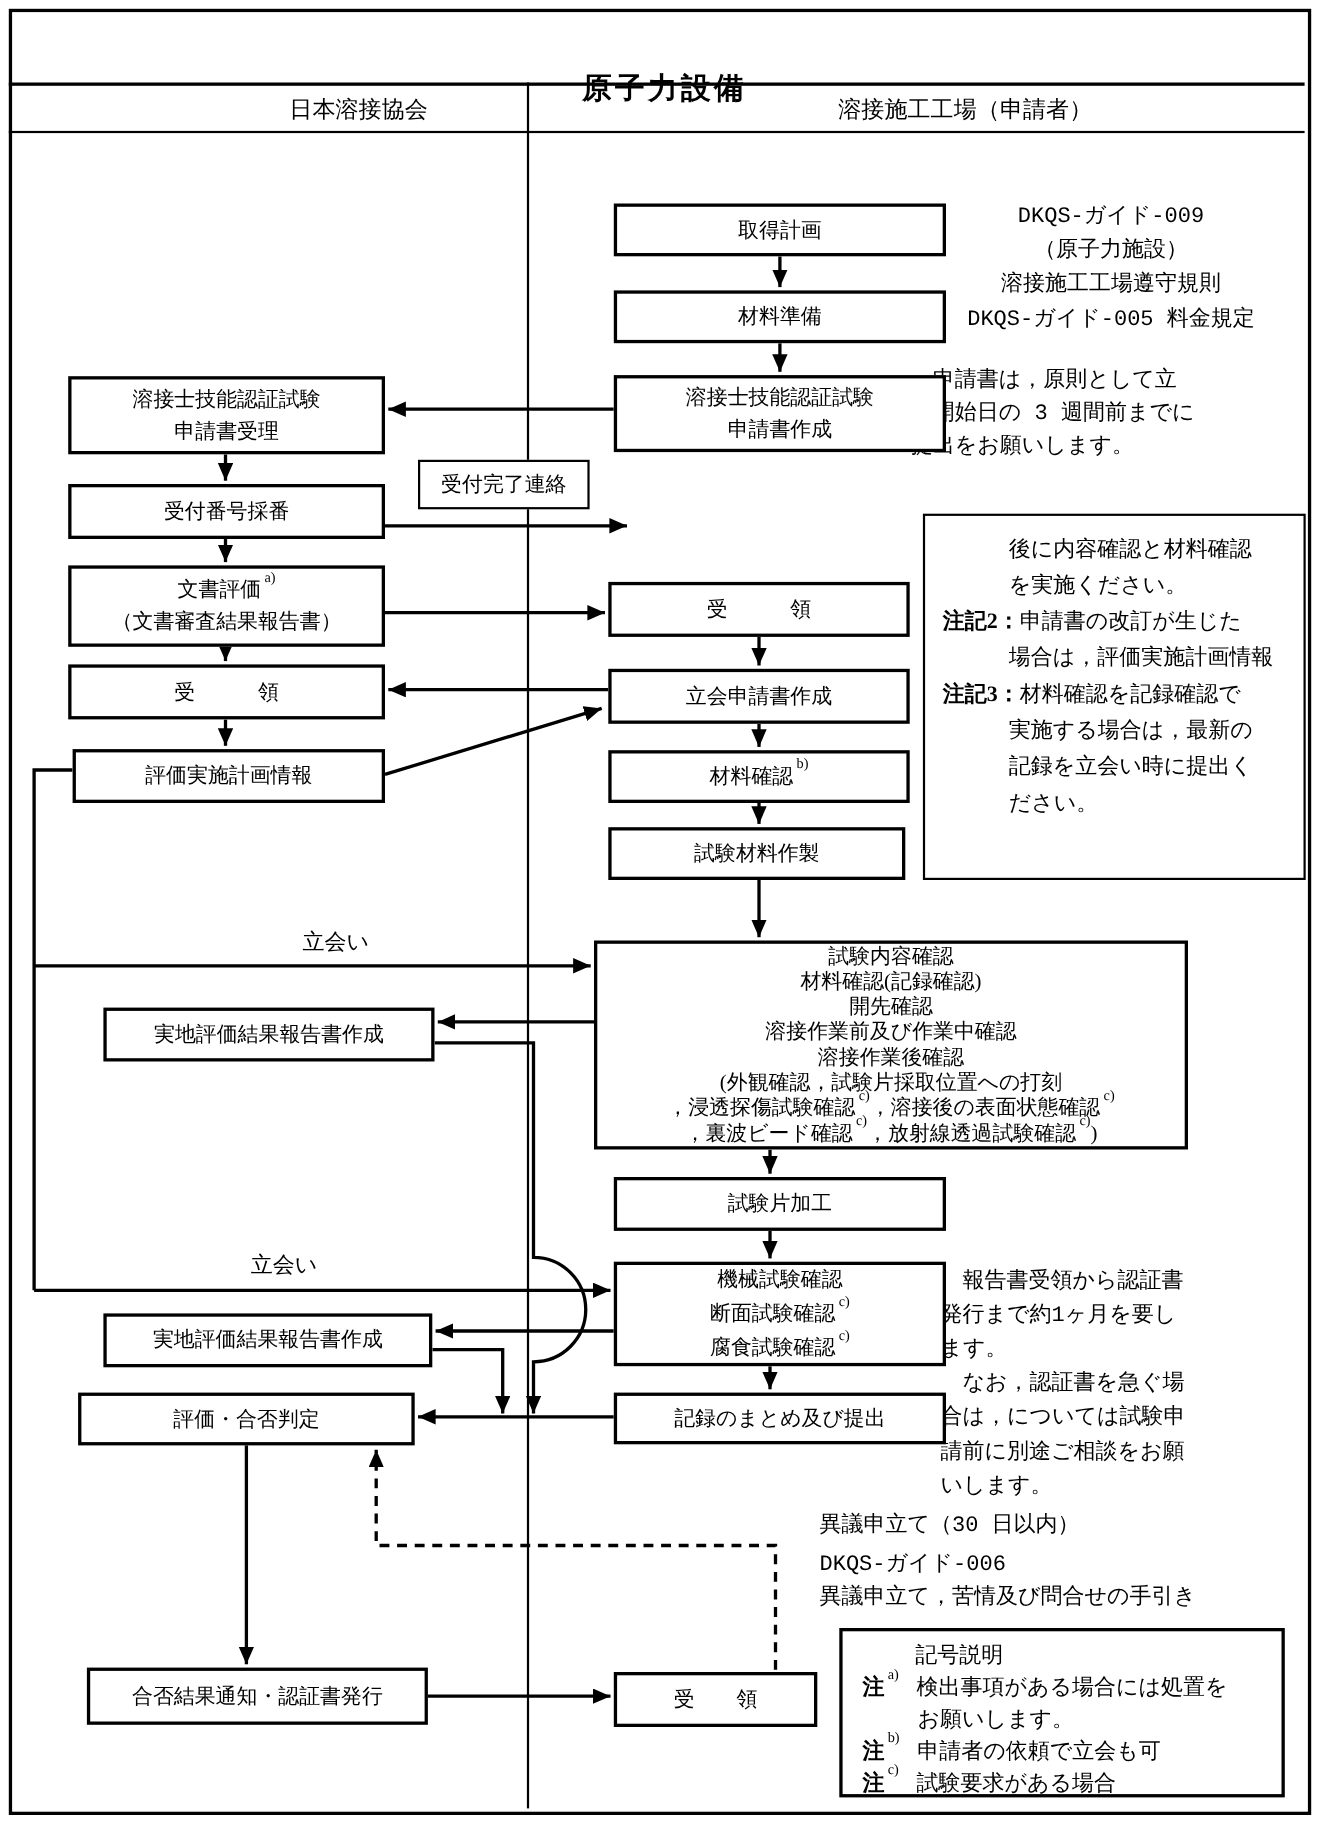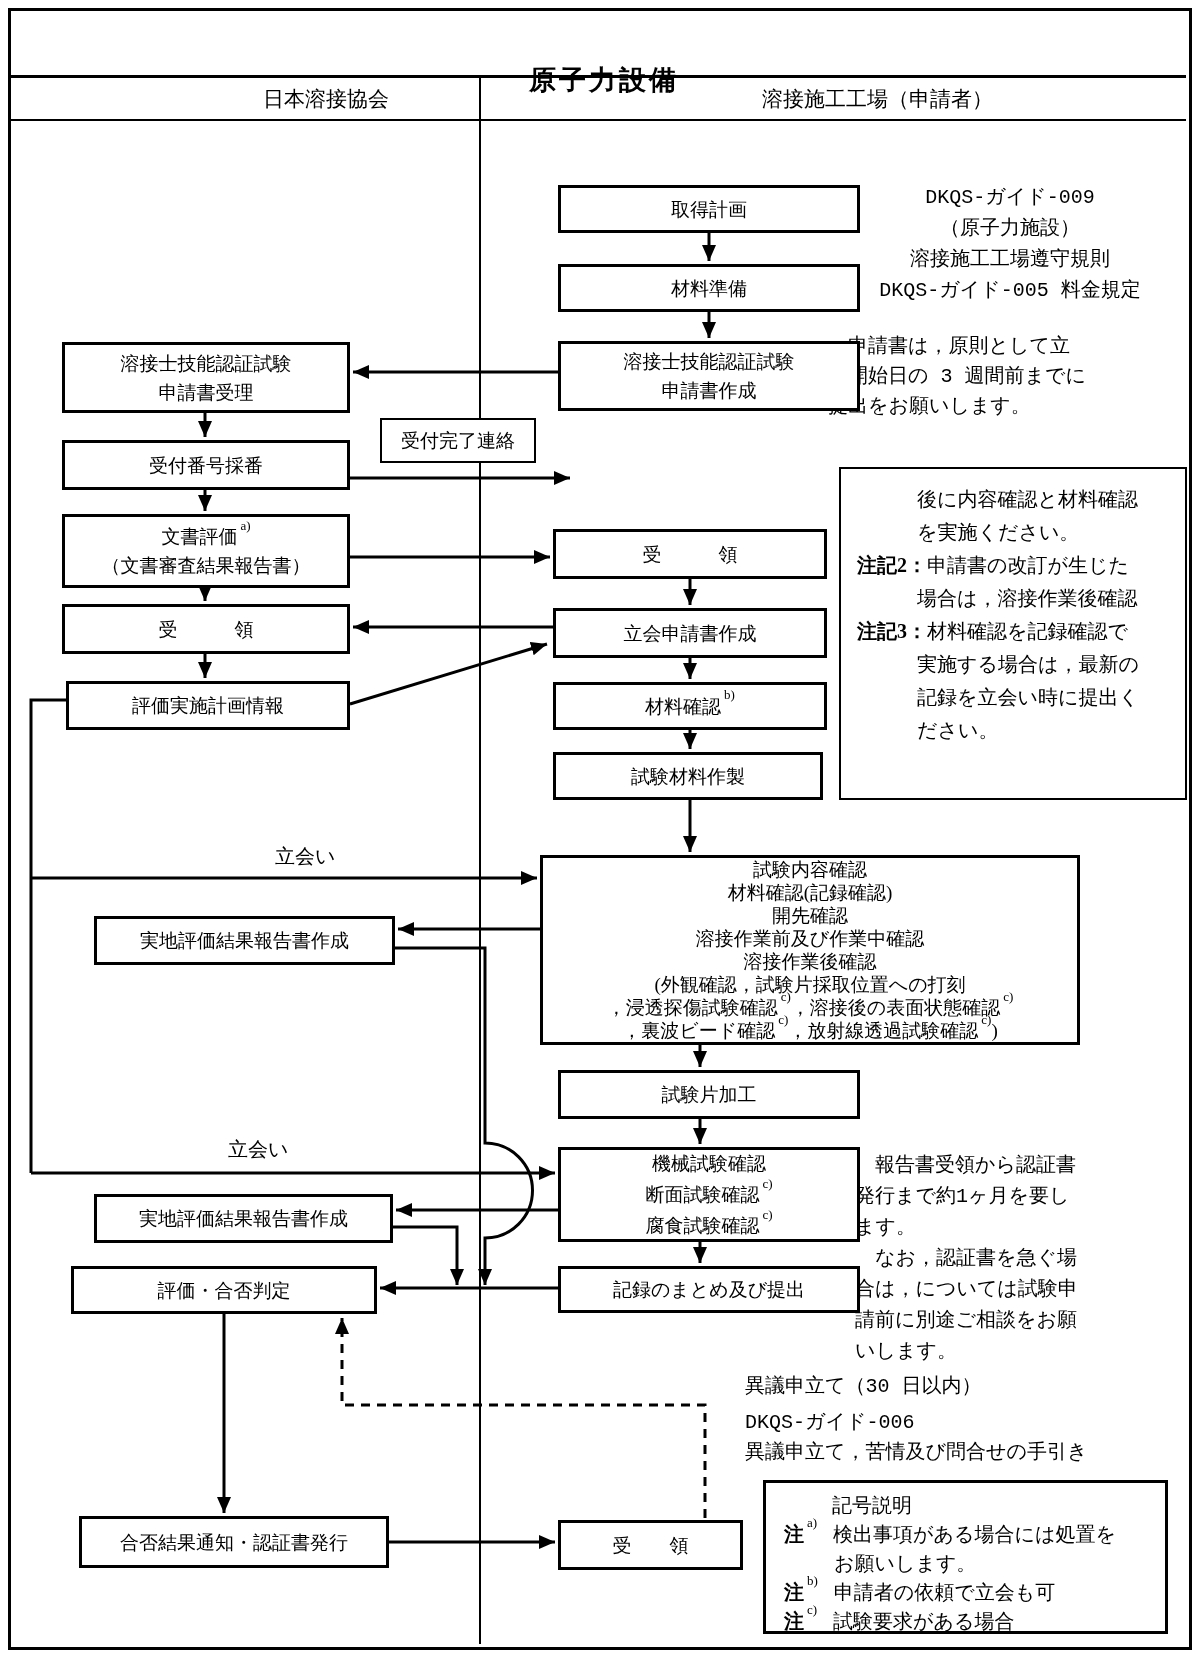--- a/index.html
+++ b/index.html
@@ -195,21 +195,21 @@
 
   <div class="sidetext" style="left:745px;top:1408px;line-height:30px;">
     <div>DKQS-ガイド-006</div>
     <div>異議申立て，苦情及び問合せの手引き</div>
   </div>
 
   <div class="notes" style="left:839px;top:467px;width:318px;height:305px;">
     <div class="note-cont">後に内容確認と材料確認</div>
     <div class="note-cont">を実施ください。</div>
     <div class="note-first"><b>注記2：</b><span>申請書の改訂が生じた</span></div>
-    <div class="note-cont">場合は，溶接作業後確認</div>
+    <div class="note-cont">場合は，評価実施計画情報</div>
     <div class="note-first"><b>注記3：</b><span>材料確認を記録確認で</span></div>
     <div class="note-cont">実施する場合は，最新の</div>
     <div class="note-cont">記録を立会い時に提出く</div>
     <div class="note-cont">ださい。</div>
   </div>
 
   <div class="legend" style="left:763px;top:1480px;width:376px;height:134px;">
     <div class="lg-head">記号説明</div>
     <div><b>注</b><sup>a)</sup><span class="lg-t">検出事項がある場合には処置を</span></div>
     <div class="lg-cont">お願いします。</div>

